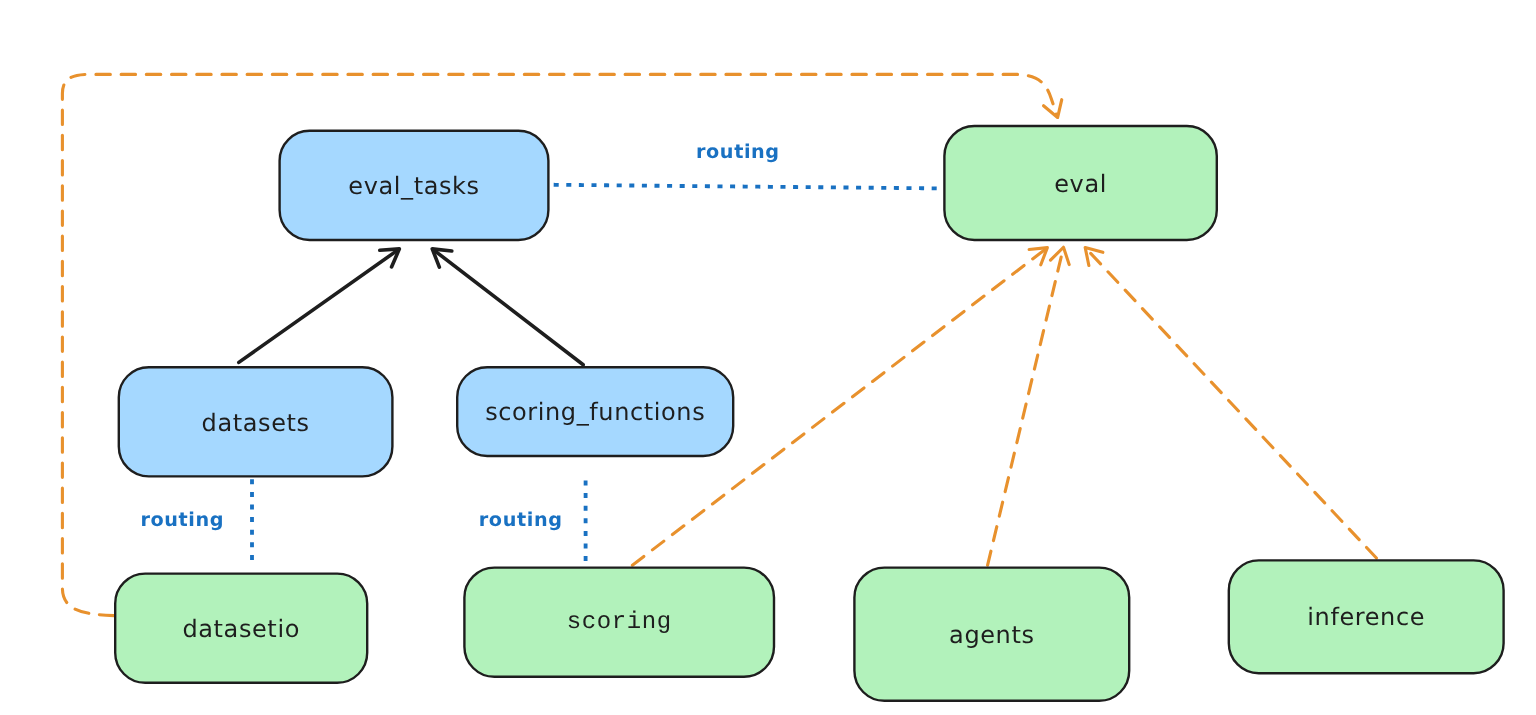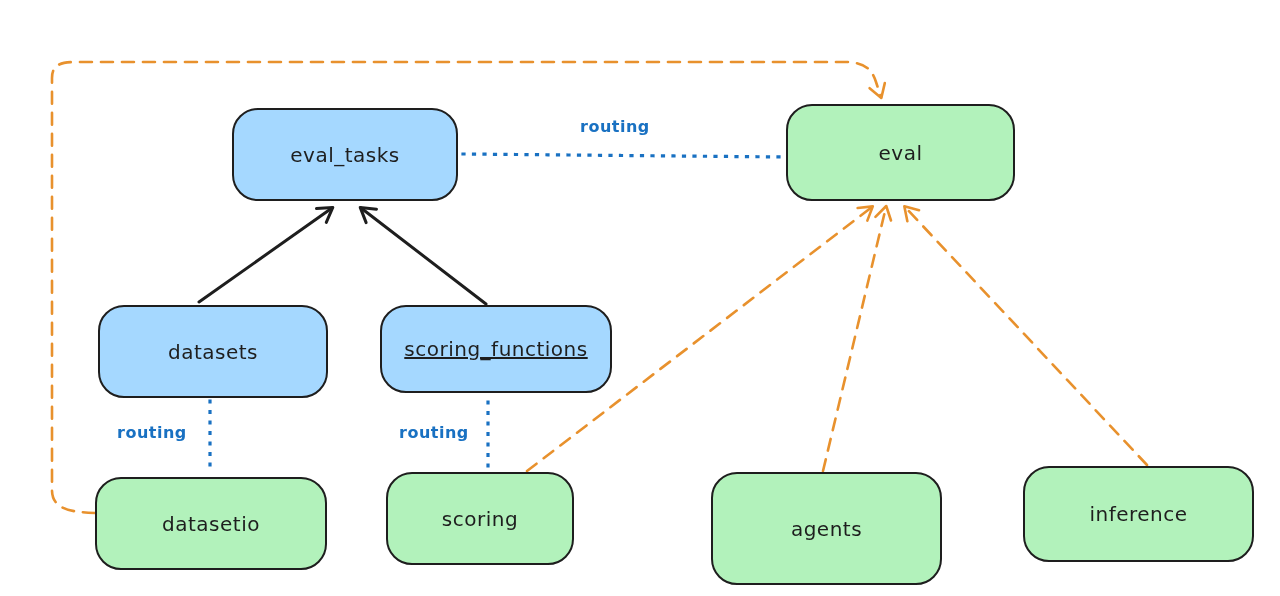--- a/index.html
+++ b/index.html
@@ -34,23 +34,23 @@
     letter-spacing: 0.5px;
     color: #1e1e1e;
     box-sizing: border-box;
   }
   .node-blue  { background: #a5d8ff; }
   .node-green { background: #b2f2bb; }
 
   #node-eval-tasks        { left: 232px; top: 108px; width: 226px; height: 93px; }
   #node-eval              { left: 786px; top: 104px; width: 229px; height: 97px; }
   #node-datasets          { left:  98px; top: 305px; width: 230px; height: 93px; align-items: center; }
-  #node-scoring-functions { left: 380px; top: 305px; width: 232px; height: 88px; text-decoration: underline; }
-  #node-datasetio         { left:  95px; top: 477px; width: 232px; height: 93px; }
-  #node-scoring           { left: 386px; top: 472px; width: 188px; height: 93px; }
+  #node-scoring-functions { left: 380px; top: 305px; width: 232px; height: 76px; }
+  #node-datasetio         { left:  95px; top: 477px; width: 212px; height: 93px; }
+  #node-scoring           { left: 386px; top: 472px; width: 260px; height: 93px; font-family: Liberation Mono, monospace; }
   #node-agents            { left: 711px; top: 472px; width: 231px; height: 113px; }
   #node-inference         { left:1023px; top: 466px; width: 231px; height: 96px; }
 
   .edge-label {
     position: absolute;
     z-index: 3;
     color: #1971c2;
     font-size: 16px;
     font-weight: bold;
     letter-spacing: 0.5px;

